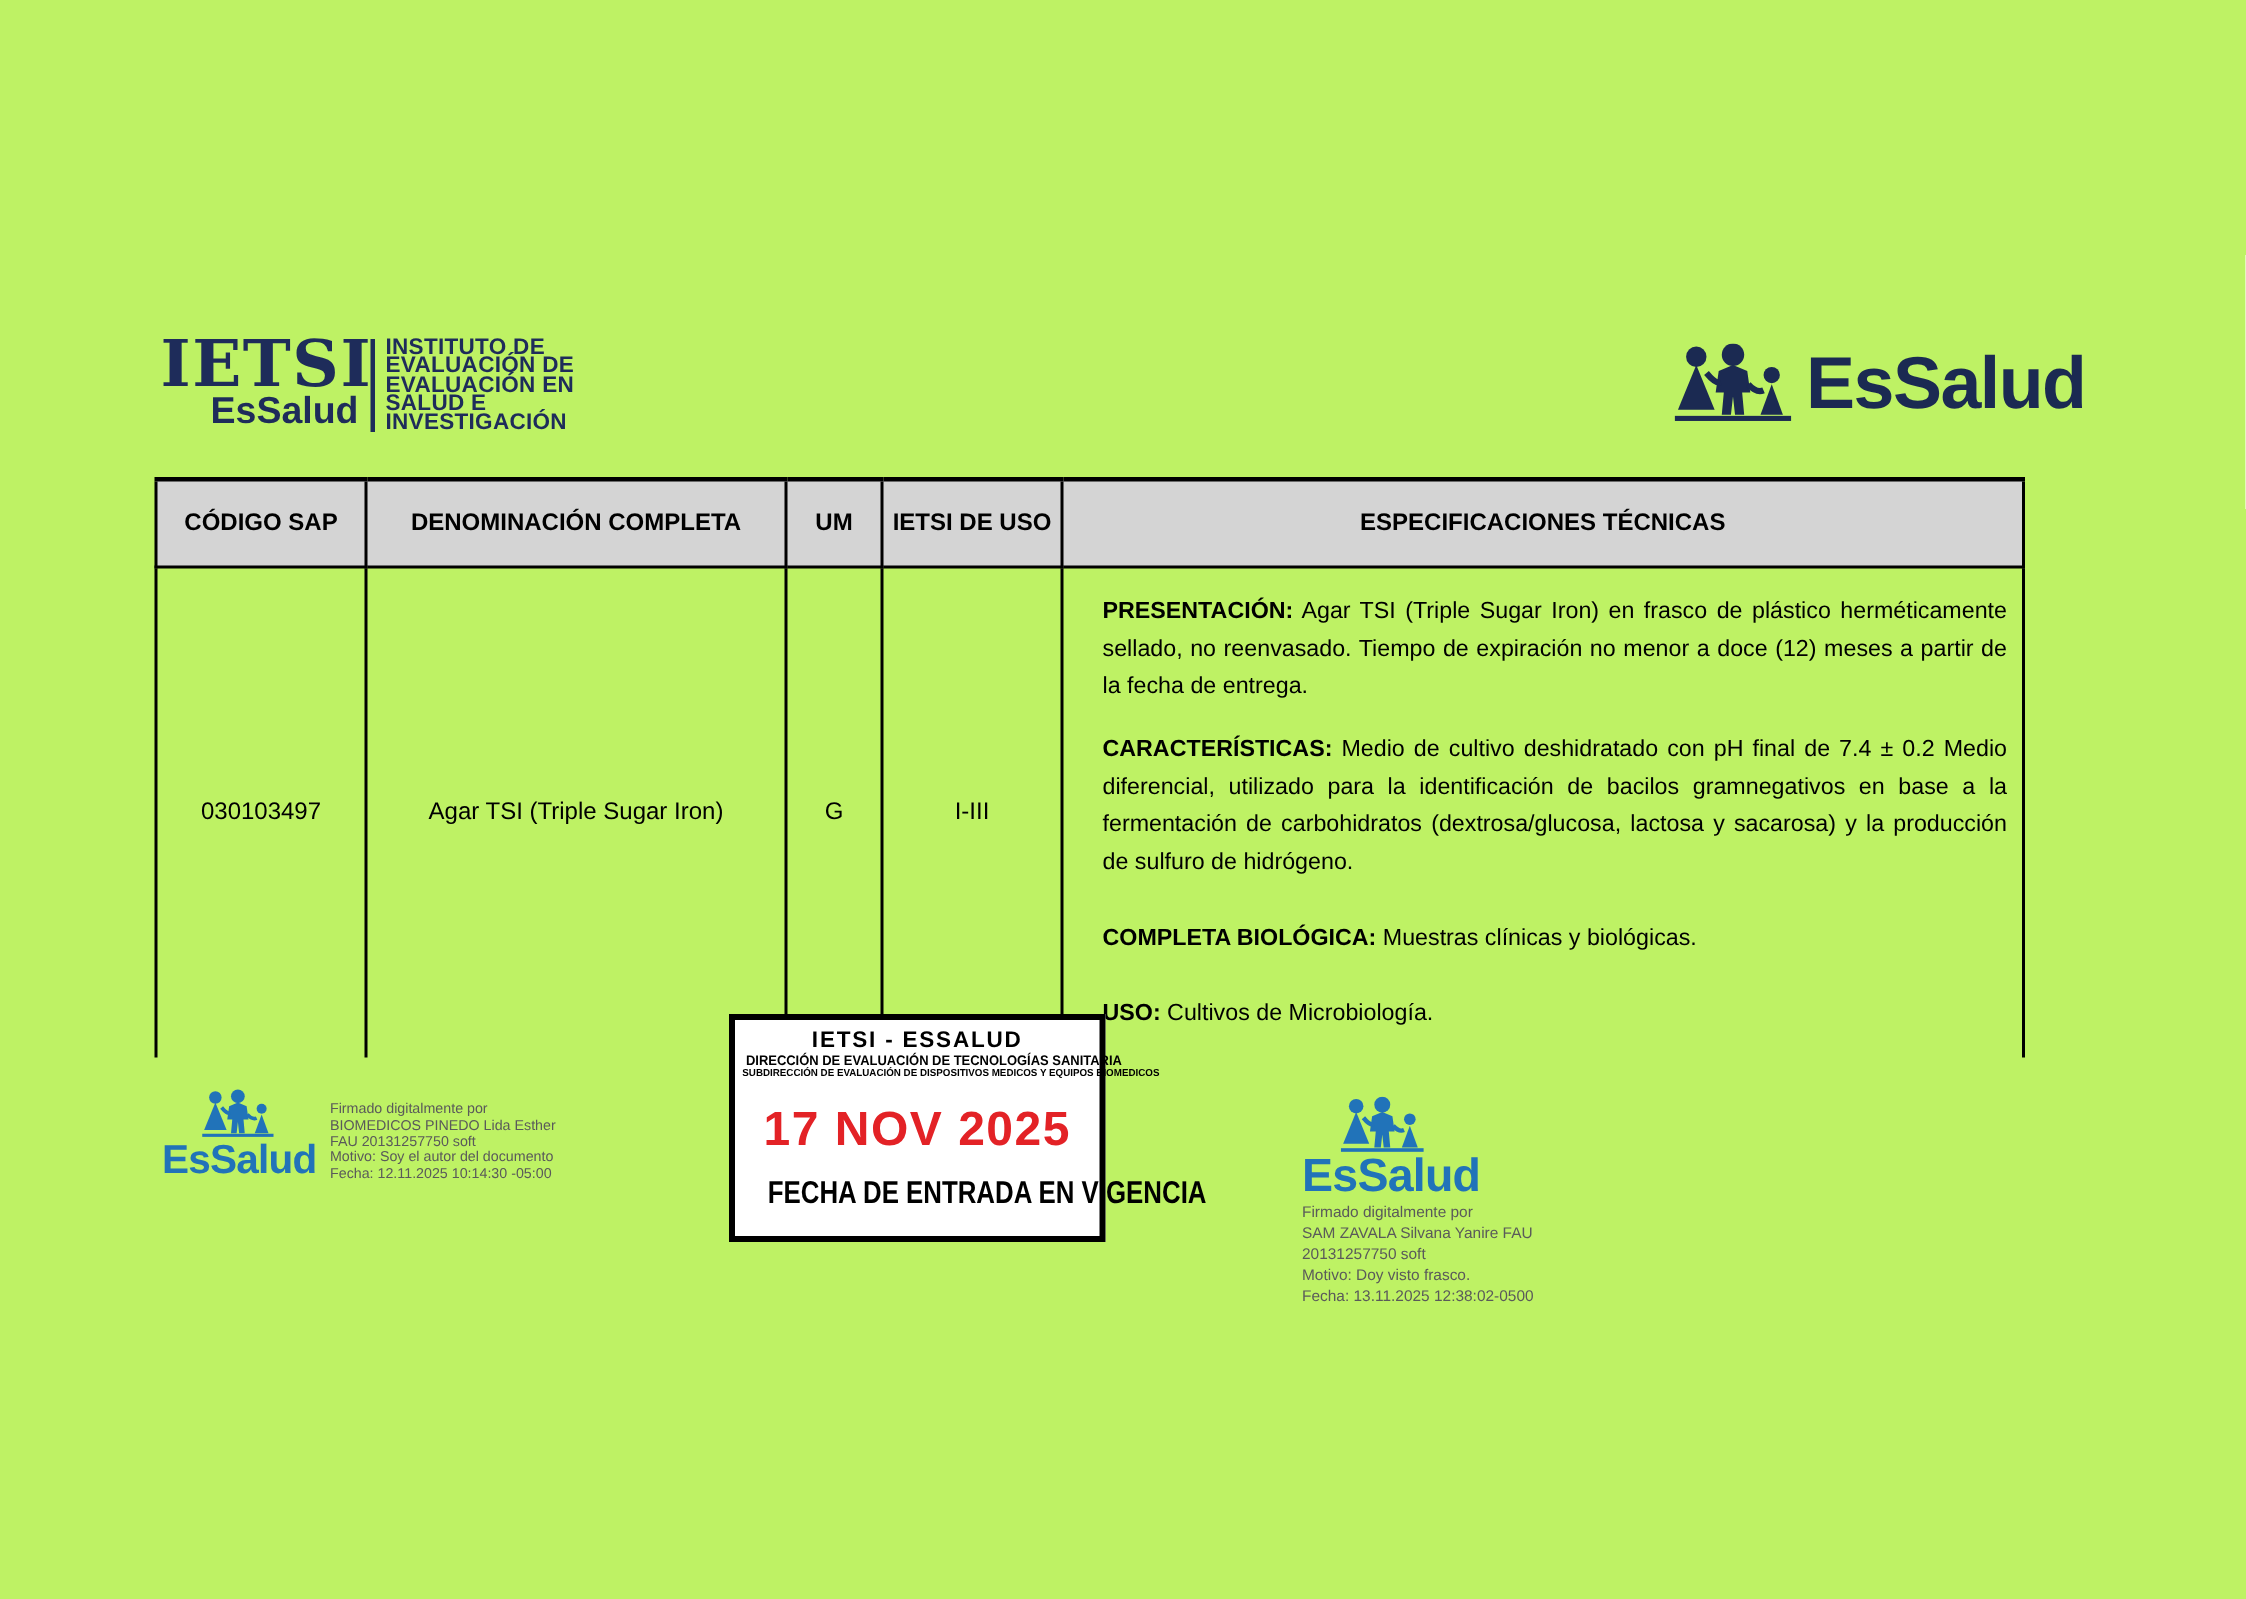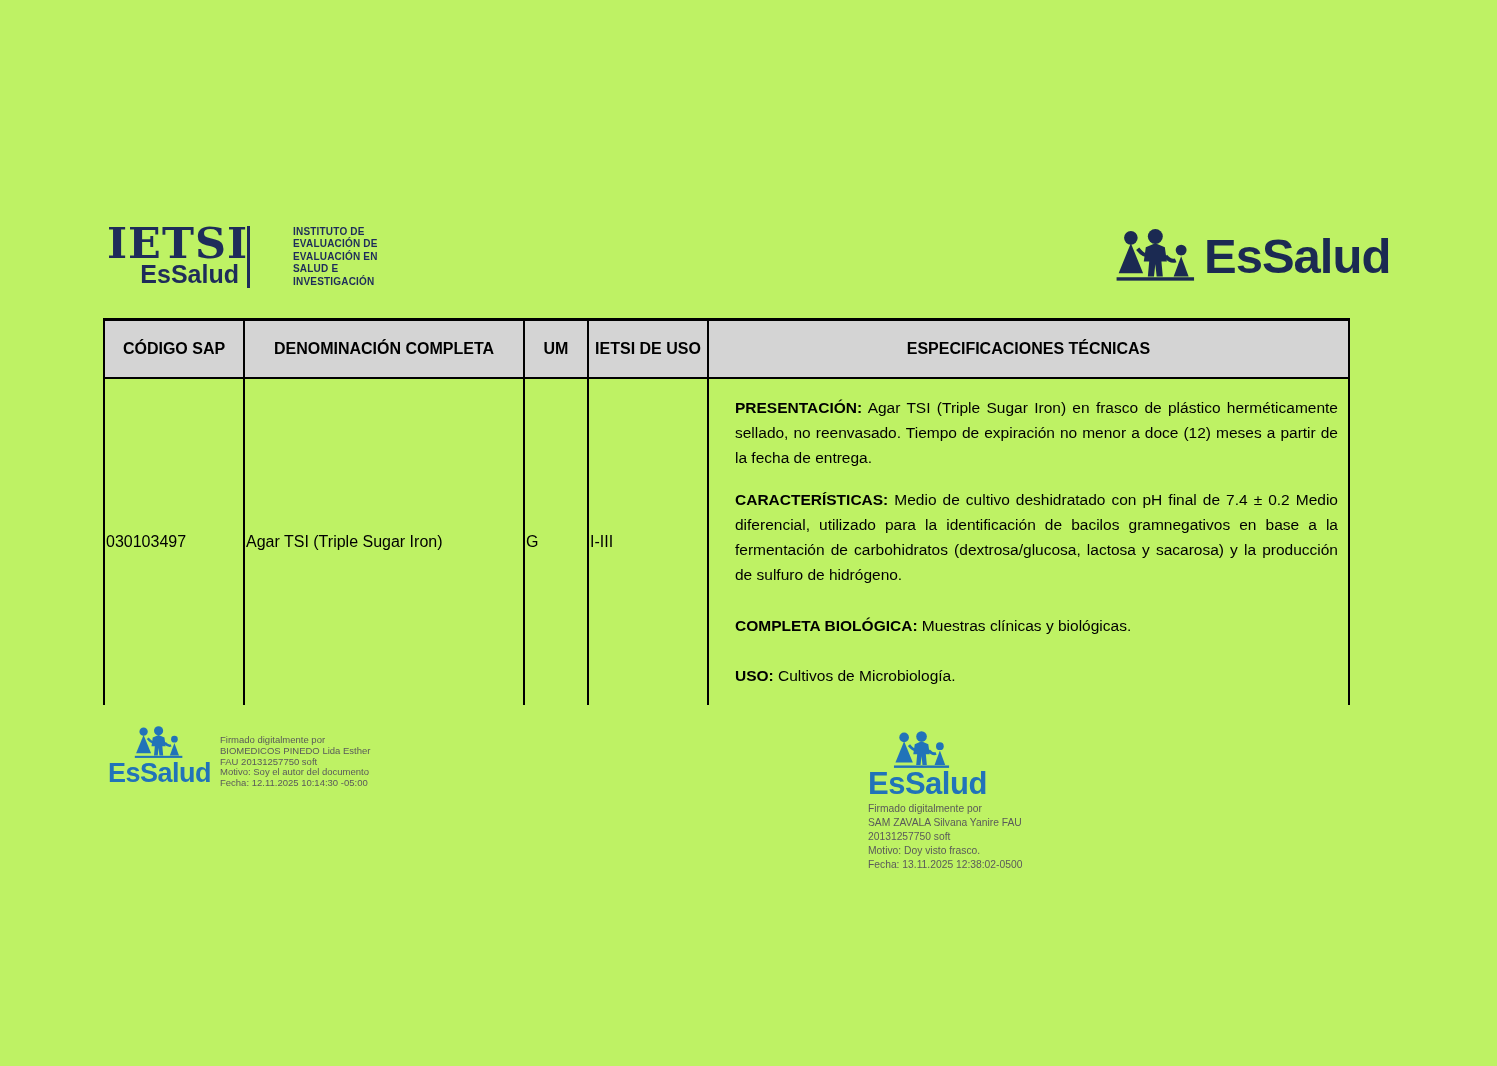--- a/index.html
+++ b/index.html
@@ -15,41 +15,41 @@
 
   
   .ietsi-logo { position: absolute; left: 107px; top: 223px; display: flex; color: #1e2c5a; }
   .ietsi-left { width: 132px; }
   .ietsi-title {
     font-family: "DejaVu Serif", serif;
     font-weight: bold; font-size: 43px; line-height: 40px; letter-spacing: 1px;
   }
   .ietsi-sub { font-size: 25px; font-weight: bold; text-align: right; line-height: 26px; margin-top: -2px; }
   .ietsi-divider { width: 3px; background: #1e2c5a; height: 62px; margin: 3px 7px 0 8px; }
-  .ietsi-institute { padding-top: 3px; font-size: 10px; font-weight: bold; line-height: 12.4px; letter-spacing: 0.2px; margin-left: 36px; }
+  .ietsi-institute { padding-top: 3px; font-size: 15px; font-weight: bold; line-height: 12.4px; letter-spacing: 0.2px; }
 
   
   .essalud-logo-lg { position: absolute; left: 1115px; top: 229px; display: flex; align-items: flex-end; color: #1b2a52; }
   .essalud-logo-lg .logo-text { font-size: 49px; font-weight: bold; letter-spacing: -1px; line-height: 52px; margin-left: 7px; }
   .family-icon { display: block; }
 
   
   .spec-table {
     position: absolute; left: 103px; top: 318px; width: 1245px;
     border-collapse: collapse; table-layout: fixed;
   }
   .spec-table th {
     border: 2px solid #000; border-top: 3px solid #000;
     background: #d4d4d4; font-size: 16px; font-weight: bold;
     height: 52px; padding: 2px 6px; text-align: center;
   }
   .spec-table td {
     border: 2px solid #000; border-bottom: none;
     height: 294px; vertical-align: middle;
-    font-size: 16px; text-align: left;
+    font-size: 16px; text-align: center;
   }
   .spec-table td.specs {
     vertical-align: top; text-align: left; padding: 16px 10px 0 12px;
   }
   .spec-par { font-size: 15.5px; line-height: 25px; text-align: justify; margin: 0 0 17px 14px; }
   .spec-label { font-weight: bold; }
 
   
   .stamp {
     position: absolute; left: 486px; top: 676px; width: 251px; height: 152px;
@@ -137,20 +137,27 @@
         <td class="specs">
           <p class="spec-par"><span class="spec-label">PRESENTACIÓN:</span><span> Agar TSI (Triple Sugar Iron) en frasco de plástico herméticamente sellado, no reenvasado.  Tiempo de expiración no menor a doce (12) meses a partir de la fecha de entrega.</span></p>
           <p class="spec-par"><span class="spec-label">CARACTERÍSTICAS:</span><span> Medio de cultivo deshidratado con pH final de 7.4 ± 0.2 Medio diferencial, utilizado para la identificación de bacilos gramnegativos en base a la fermentación de carbohidratos (dextrosa/glucosa, lactosa y sacarosa) y la producción de sulfuro de hidrógeno.</span></p>
           <p class="spec-par" style="margin-top:26px"><span class="spec-label">COMPLETA BIOLÓGICA:</span><span> Muestras clínicas y biológicas.</span></p>
           <p class="spec-par" style="margin-top:25px"><span class="spec-label">USO:</span><span> Cultivos de Microbiología.</span></p>
         </td>
       </tr>
     </tbody>
   </table>
 
+  <div class="stamp">
+    <div class="stamp-title">IETSI - ESSALUD</div>
+    <div class="stamp-dir">DIRECCIÓN DE EVALUACIÓN DE TECNOLOGÍAS SANITARIA</div>
+    <div class="stamp-subdir">SUBDIRECCIÓN DE EVALUACIÓN DE DISPOSITIVOS MEDICOS Y EQUIPOS BIOMEDICOS</div>
+    <div class="stamp-date">17 NOV 2025</div>
+    <div class="stamp-footer">FECHA DE ENTRADA EN VIGENCIA</div>
+  </div>
 
   <div class="sig-left">
     <div class="sig-logo">
       <svg class="family-icon" width="50" height="33" viewBox="0 0 120 78" fill="currentColor">
         <circle cx="23" cy="13" r="10"></circle>
         <path d="M23 21 L5 65 L41 65 Z"></path>
         <circle cx="59" cy="11" r="11"></circle>
         <path d="M59 21 L45 27 L42 48 L50 48 L48 70 L57 70 L59 52 L61 70 L70 70 L68 48 L76 48 L73 27 Z"></path>
         <circle cx="97" cy="31" r="8"></circle>
         <path d="M97 40 L86 70 L108 70 Z"></path>

